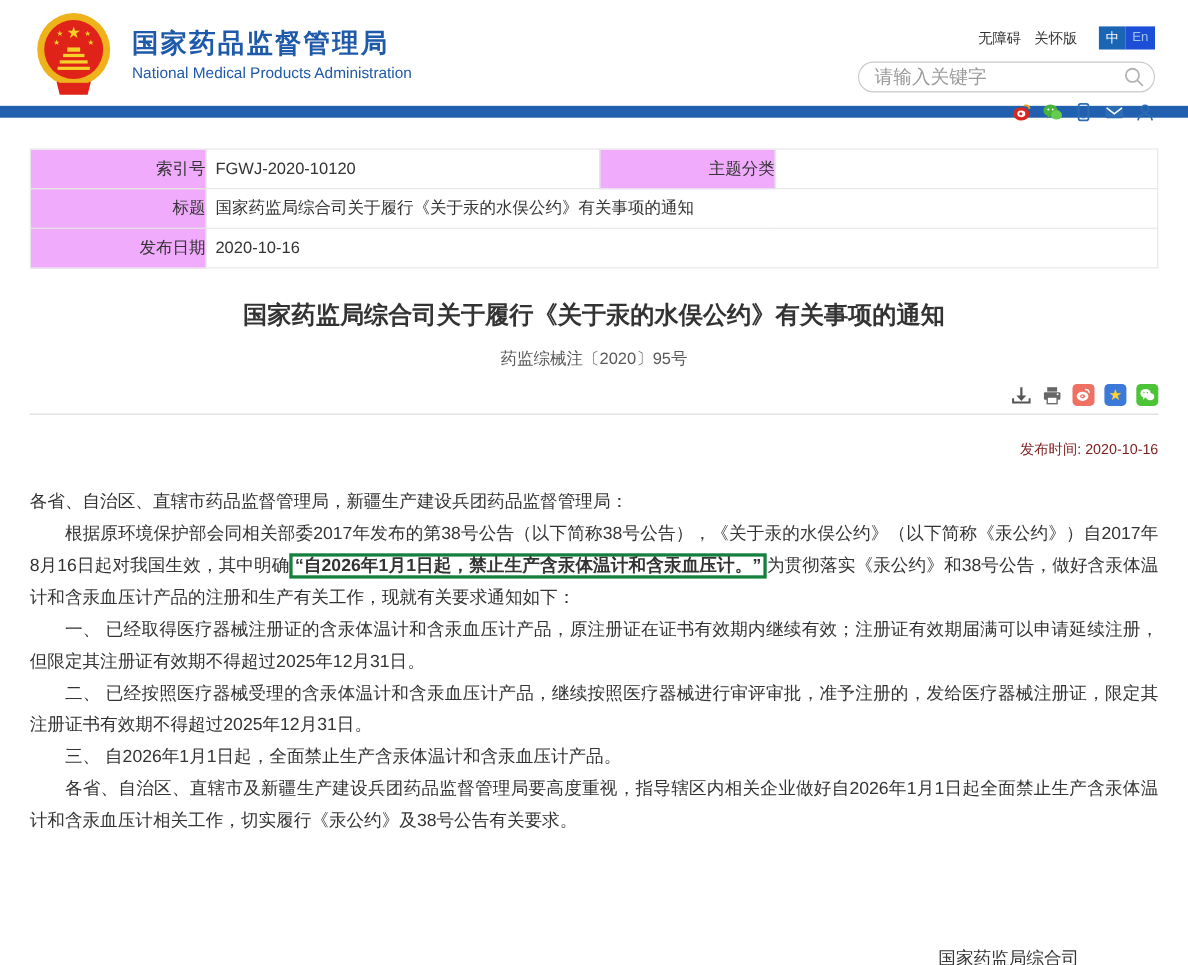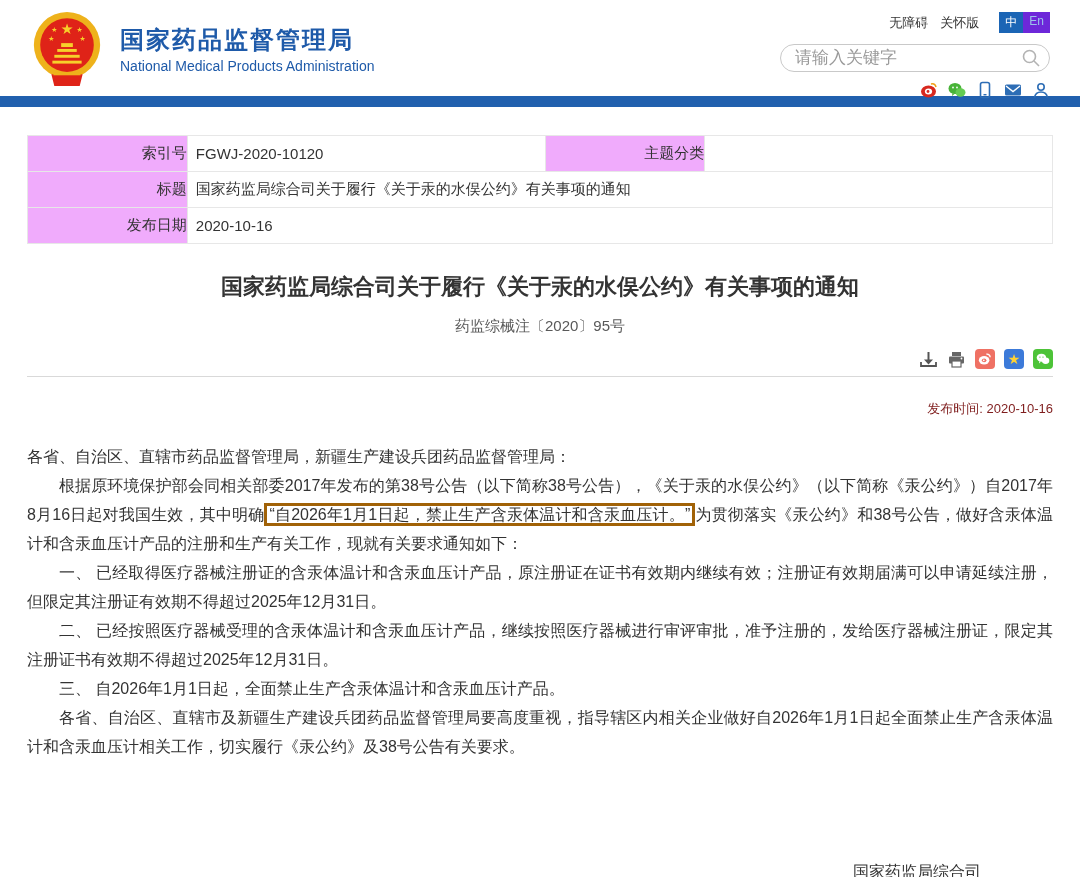--- a/index.html
+++ b/index.html
@@ -11,26 +11,26 @@
   }
 
   
   .site-header { position: relative; height: 96px; background: #fff; }
   .brand { position: absolute; left: 28px; top: 8px; display: flex; align-items: center; }
   .emblem { width: 78px; height: 80px; }
   .brand-text { margin-left: 14px; padding-top: 4px; }
   .org-cn { font-size: 24px; font-weight: bold; color: #1e5aa9; letter-spacing: 2px; line-height: 1.2; }
   .org-en { font-size: 14px; color: #1e5aa9; margin-top: 4px; }
 
-  .header-right { position: absolute; right: 30px; top: 12px; width: 270px; }
+  .header-right { position: absolute; right: 30px; top: 24px; width: 270px; }
   .top-links { display: flex; justify-content: flex-end; align-items: center; font-size: 13px; color: #333; gap: 12px; }
   .top-link { cursor: pointer; text-decoration: none; color: #333; }
   .lang-toggle { display: flex; margin-left: 8px; }
   .lang-zh { background: #1b65b5; color: #fff; font-size: 12px; padding: 2px 6px; cursor: pointer; }
-  .lang-en { background: #6d28d9; color: #9cc3ea; font-size: 12px; padding: 2px 6px; cursor: pointer; }
+  .lang-en { background: #1d4ed8; color: #9cc3ea; font-size: 12px; padding: 2px 6px; cursor: pointer; }
 
   .search-box { position: relative; margin-top: 11px; height: 28px; border: 1px solid #c9c9c9; border-radius: 14px; background:#fff; }
   .search-input { border: none; outline: none; background: transparent; width: 225px; height: 26px; margin-left: 14px; font-size: 17px; color:#333; }
   .search-input::placeholder { color: #9a9a9a; }
   .search-btn { position: absolute; right: 8px; top: 3px; width: 20px; height: 20px; cursor: pointer; background: transparent; border: none; }
 
   .social-row { display: flex; justify-content: flex-end; align-items: center; gap: 10px; margin-top: 9px; }
   .social-row .sicon { width: 18px; height: 18px; cursor: pointer; display:inline-flex; }
 
   .blue-bar { height: 11px; background: #2160ae; }
@@ -51,21 +51,21 @@
   .share-sq { width: 20px; height: 20px; border-radius: 4px; cursor: pointer; display: inline-flex; align-items: center; justify-content: center; }
   .share-weibo { background: #ef7164; }
   .share-qzone { background: #3c7ad9; font-size: 14px; color: #ffd234; line-height: 1; }
   .share-wechat { background: #4dc338; }
 
   .publish-time { margin-top: 23px; text-align: right; font-size: 13px; color: #7f1d1d; }
 
   .doc-body { margin-top: 24px; font-size: 16px; line-height: 29px; text-align: justify; color: #333; }
   .doc-body p { text-indent: 2em; }
   .doc-body p.salutation { text-indent: 0; }
-  .highlight-box { border: 3px solid #a16207; padding: 0 2px; }
+  .highlight-box { border: 3px solid #15803d; padding: 0 2px; font-weight: bold; }
 
   .signature { margin-top: 96px; text-align: right; padding-right: 72px; font-size: 16px; line-height: 29px; }
   .sig-date { letter-spacing: 1px; }
 </style>
 </head>
 <body>
 
 <header class="site-header">
   <div class="brand">
     <svg class="emblem" viewBox="0 0 80 82">

